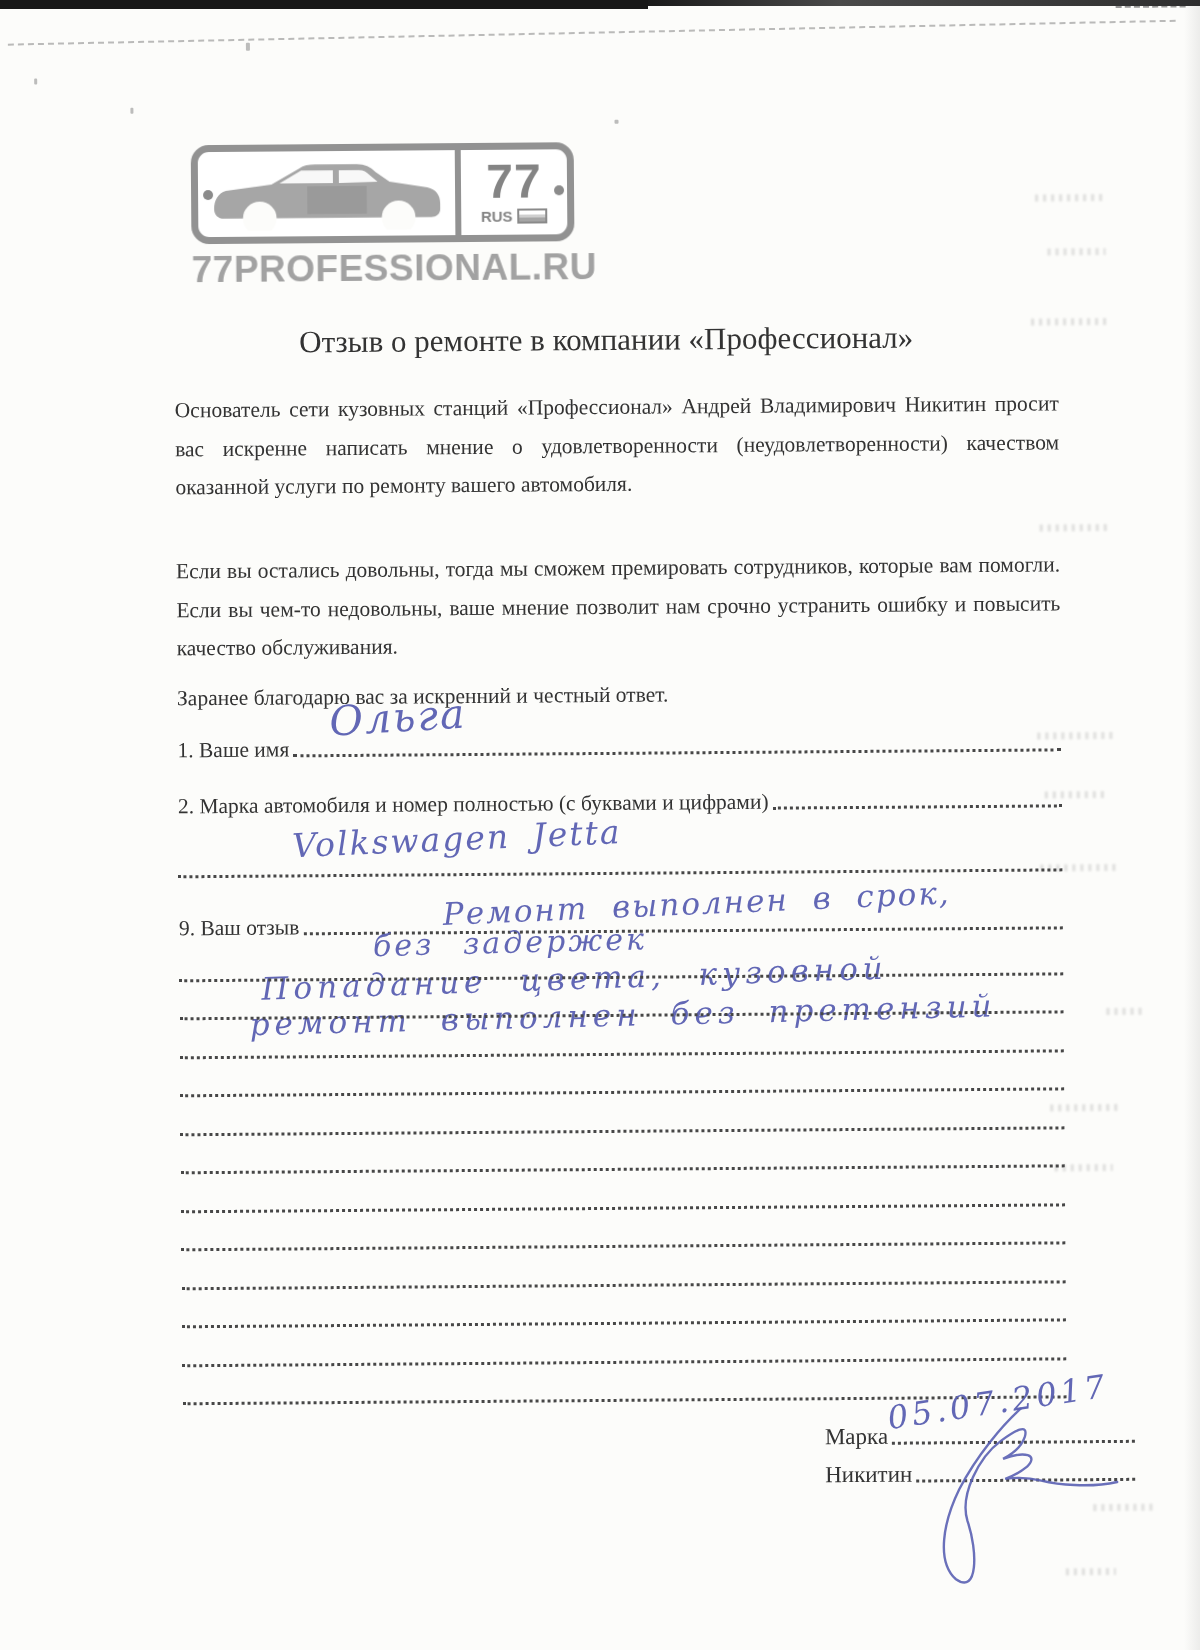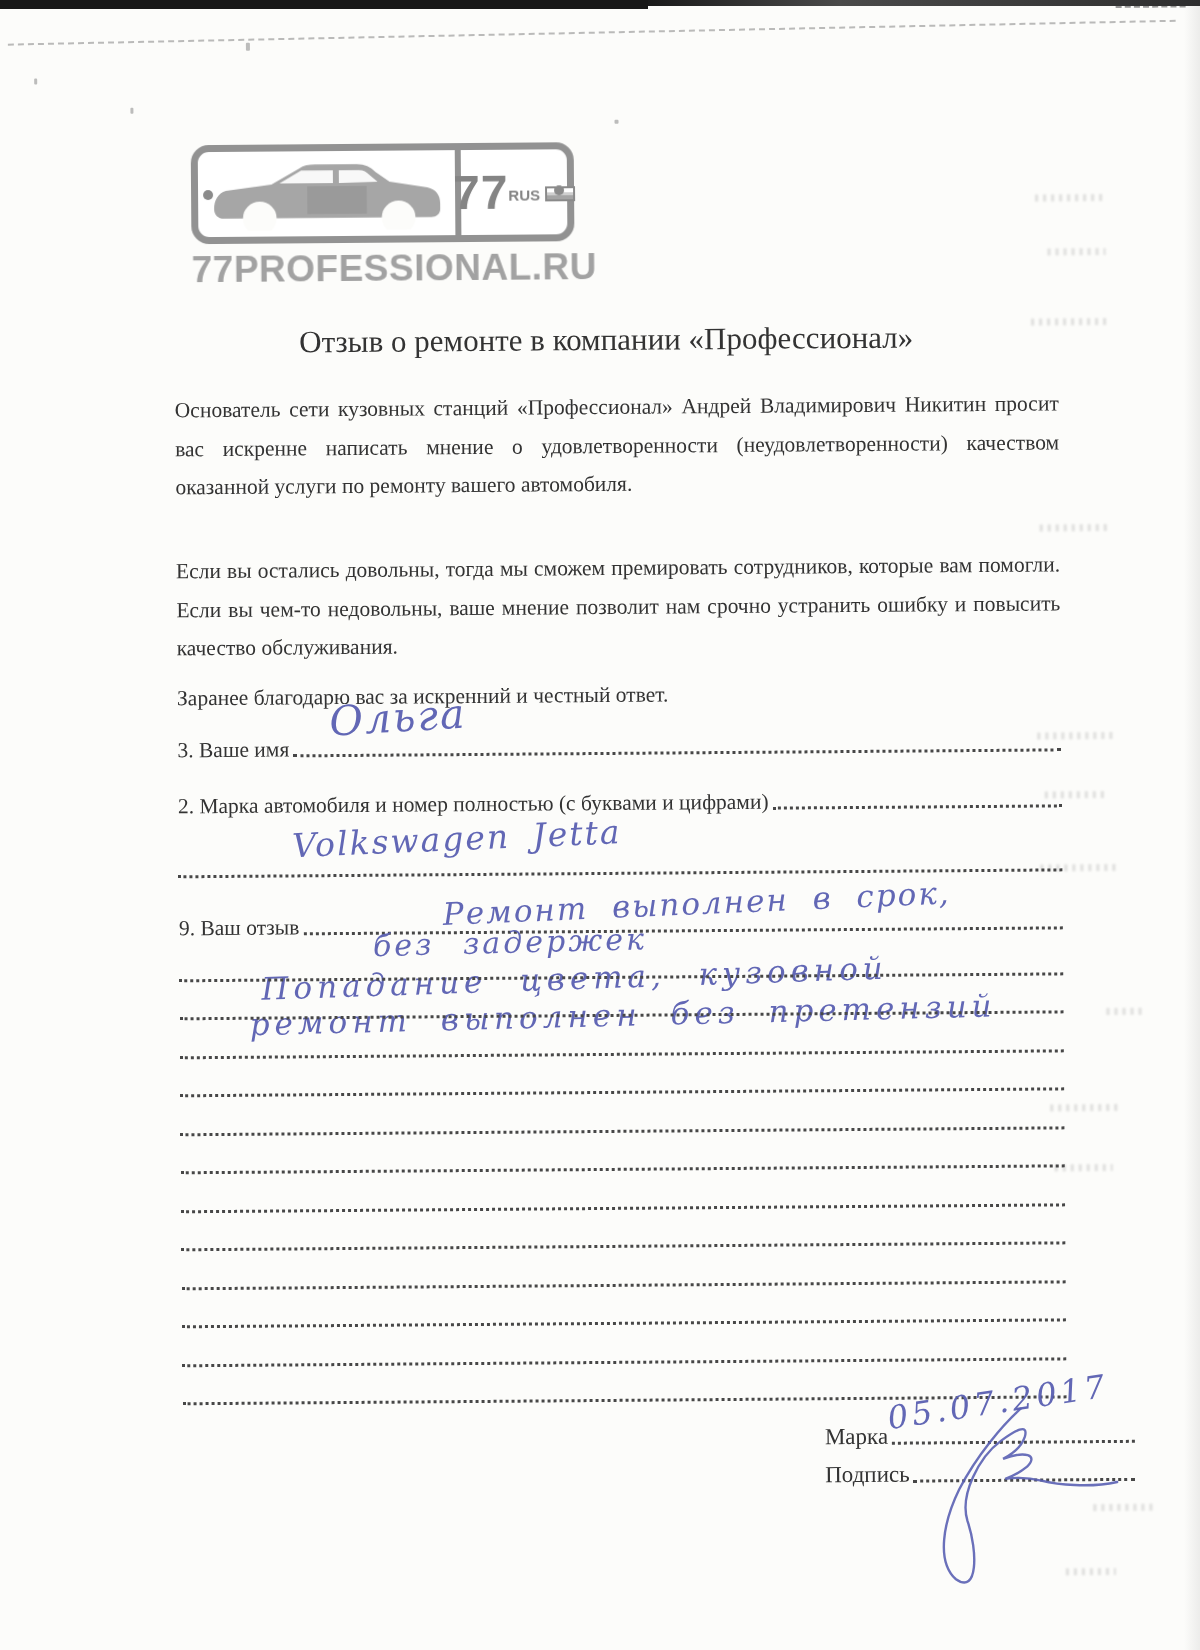--- a/index.html
+++ b/index.html
@@ -25,25 +25,25 @@
     background:repeating-linear-gradient(90deg, rgba(110,110,110,.75) 0 3px, transparent 3px 8px);}
 
   
   .logo{position:absolute; left:196px; top:142px; filter:blur(.4px);}
   .plate{box-sizing:border-box; width:383px; height:99px; border:7px solid #929292;
     border-radius:18px; background:#fff; display:flex; position:relative;}
   .plate-main{flex:1; position:relative; display:flex; align-items:center; justify-content:center;}
   .screw{position:absolute; width:10px; height:10px; border-radius:50%; background:#8b8b8b;}
   .screw-left{left:5px; top:38px;}
   .screw-right{right:3px; top:36px;}
-  .plate-region{width:106px; border-left:6px solid #929292; display:flex; flex-direction:row;
+  .plate-region{width:106px; border-left:6px solid #929292; display:flex; flex-direction:column;
     align-items:center; justify-content:center; position:relative;}
   .region-number{font-family:"Liberation Sans",sans-serif; font-weight:bold; font-size:48px;
     line-height:.85; color:#848484; letter-spacing:1px; margin-top:2px;}
-  .region-row{display:flex; align-items:flex-start; gap:5px; margin-top:5px;}
+  .region-row{display:flex; align-items:center; gap:5px; margin-top:5px;}
   .region-code{font-family:"Liberation Sans",sans-serif; font-weight:bold; font-size:15px; color:#848484;}
   .region-flag{width:30px; height:15px; box-sizing:border-box; border:2.5px solid #8a8a8a;
     background:linear-gradient(#fff 34%, #cfcfcf 34%, #cfcfcf 67%, #a5a5a5 67%);}
   .wordmark{margin-top:5px; font-family:"Liberation Sans",sans-serif; font-weight:bold;
     font-size:37px; color:#a2a2a2; letter-spacing:.5px; white-space:nowrap;}
 
   
   .doc-title{position:absolute; top:322px; left:150px; width:920px; text-align:center;
     font-size:31px; font-weight:normal; color:#333; margin:0;}
   .para{position:absolute; left:178px; width:884px; font-size:21.5px; line-height:38.5px;
@@ -134,21 +134,21 @@
       <div class="wordmark">77PROFESSIONAL.RU</div>
     </div>
 
     <h1 class="doc-title">Отзыв о ремонте в компании «Профессионал»</h1>
 
     <p class="para para-1">Основатель сети кузовных станций «Профессионал» Андрей Владимирович Никитин просит вас искренне написать мнение о удовлетворенности (неудовлетворенности) качеством оказанной услуги по ремонту вашего автомобиля.</p>
     <p class="para para-2">Если вы остались довольны, тогда мы сможем премировать сотрудников, которые вам помогли. Если вы чем-то недовольны, ваше мнение позволит нам срочно устранить ошибку и повысить качество обслуживания.</p>
     <p class="para para-3">Заранее благодарю вас за искренний и честный ответ.</p>
 
     <div class="field-row" style="top:724px;">
-      <span>3. Ваше имя</span>
+      <span>1. Ваше имя</span>
       <span class="leader"></span>
     </div>
     <span class="hw hw-name">Ольга</span>
 
     <div class="field-row" style="top:780px;">
       <span>2. Марка автомобиля и номер полностью (с буквами и цифрами)</span>
       <span class="leader"></span>
     </div>
     <div class="dotline" style="top:838px;height:34px;"></div>
     <span class="hw hw-car">Volkswagen Jetta</span>
@@ -177,21 +177,21 @@
       <div class="dotrow"></div>
     </div>
 
     <div class="footer-row date-row">
       <span>Марка</span>
       <span class="leader"></span>
     </div>
     <span class="hw hw-date">05.07.2017</span>
 
     <div class="footer-row sign-row">
-      <span>Подпись</span>
+      <span>Никитин</span>
       <span class="leader"></span>
     </div>
 
     <svg class="signature-svg" width="250" height="210" viewBox="0 0 250 210">
       <path d="M118 10 C100 26 74 56 56 90 C40 122 32 162 52 180 C74 196 74 152 64 122 C56 96 76 58 98 42 C112 32 126 24 122 38 C118 50 108 56 100 60 C122 52 136 56 124 68 C114 76 108 78 102 80 C118 78 130 80 138 82 C154 86 186 90 214 84" fill="none" stroke="#5a60b2" stroke-width="2.4" stroke-linecap="round" opacity=".9"></path>
     </svg>
 
   </div>
 </div>
 

